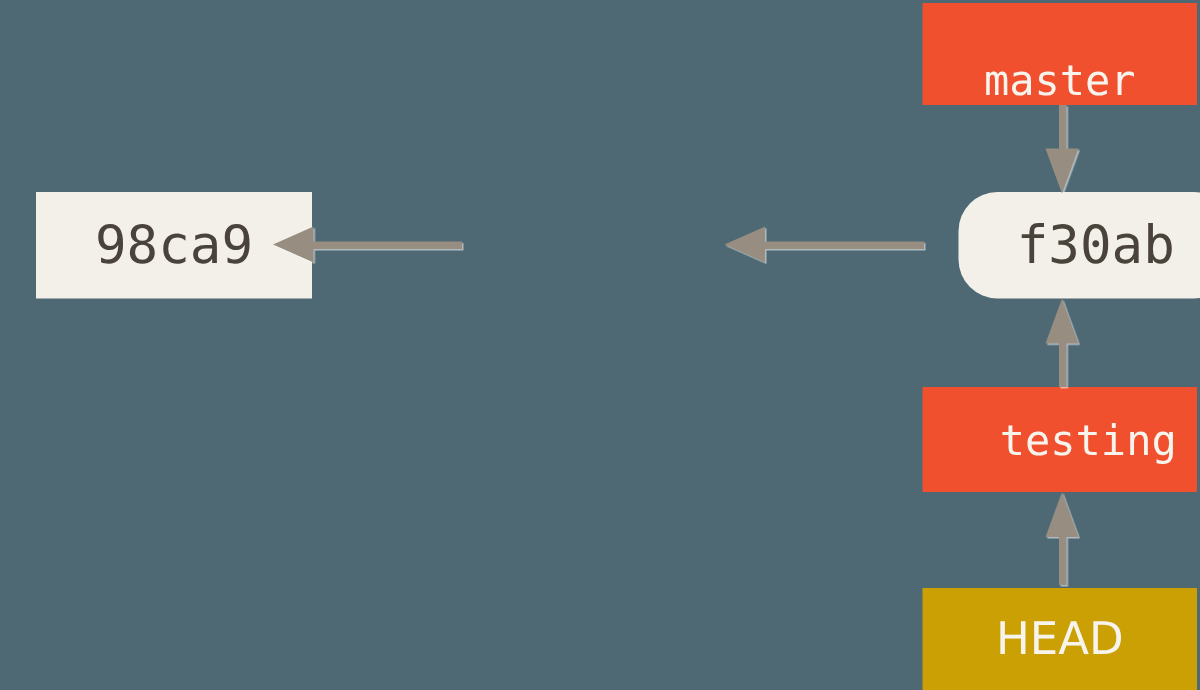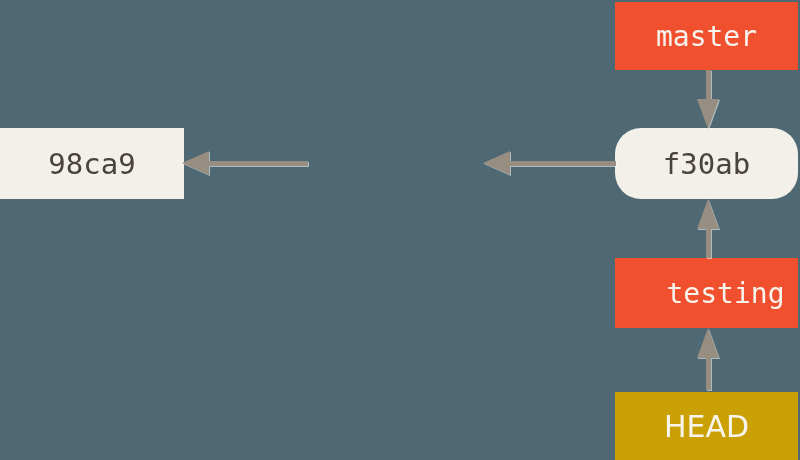--- a/index.html
+++ b/index.html
@@ -23,21 +23,22 @@
   }
   .node {
     position: absolute;
     display: flex;
     align-items: center;
     justify-content: center;
   }
   .commit {
     background: var(--commit);
     color: var(--commit-text);
-    font-size: 29px;
+    font-size: 35px;
+    margin-left: 24px;
   }
   .branch {
     background: var(--branch);
     color: var(--light-text);
     font-size: 28px;
   }
   .head {
     background: var(--head);
     color: var(--light-text);
     font-family: "DejaVu Sans", "Liberation Sans", sans-serif;
@@ -62,21 +63,21 @@
   .tri-down {
     border-left: 11px solid transparent;
     border-right: 11px solid transparent;
     border-top: 30px solid var(--arrow);
   }
 
   
   #n-98ca9  { left: 0;     top: 128px; width: 184px; height: 71px; }
   #n-34ac2  { left: 307px; top: 128px; width: 177px; height: 71px; }
   #n-f30ab  { left: 615px; top: 128px; width: 183px; height: 71px; border-radius: 26px; }
-  #n-master { left: 615px; top: 2px;   width: 183px; height: 68px; }
+  #n-master { left: 615px; top: 2px;   width: 183px; height: 68px; align-items: flex-end; }
   #n-testing{ left: 615px; top: 258px; width: 183px; height: 70px; padding-left: 38px; }
   #n-head   { left: 615px; top: 392px; width: 183px; height: 68px; }
 
   
   #a-34ac2-98ca9 { left: 182px; top: 149px; width: 126px; height: 30px; }
   #a-34ac2-98ca9 .tri   { left: 0; top: 2px; }
   #a-34ac2-98ca9 .shaft { left: 25px; top: 12px; width: 101px; height: 5px; }
 
   #a-f30ab-34ac2 { left: 483px; top: 149px; width: 133px; height: 30px; }
   #a-f30ab-34ac2 .tri   { left: 0; top: 2px; }

